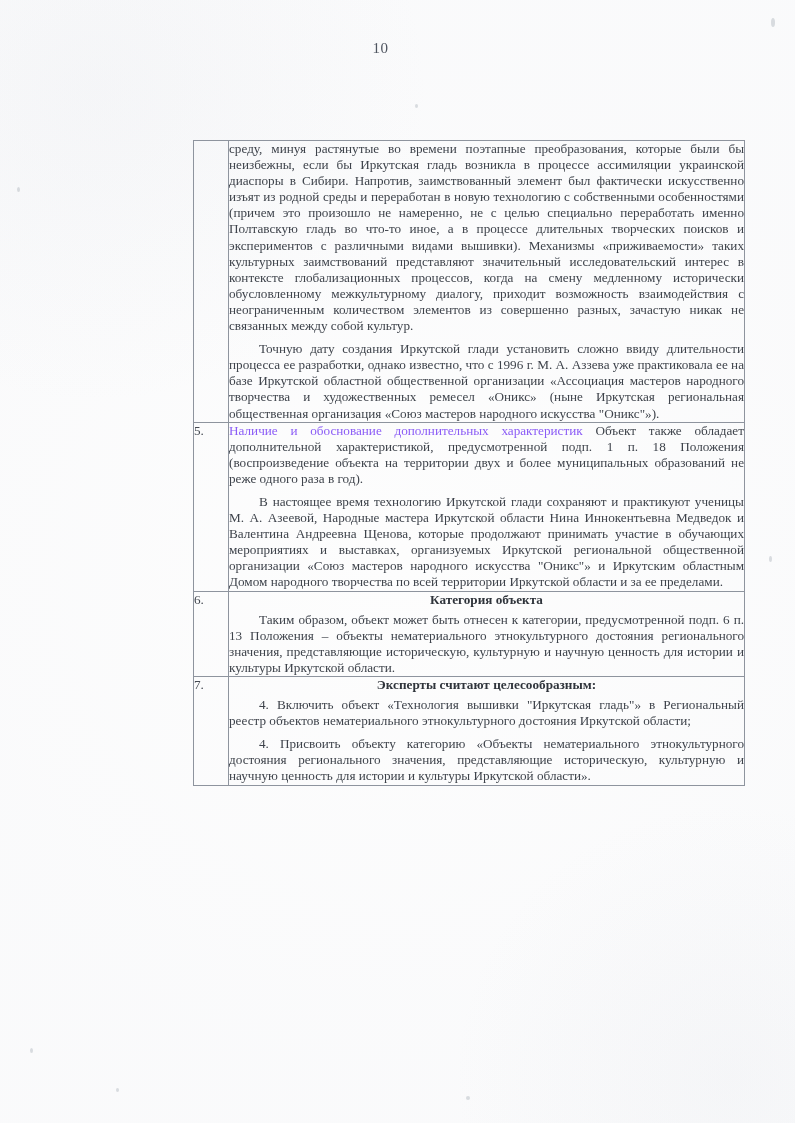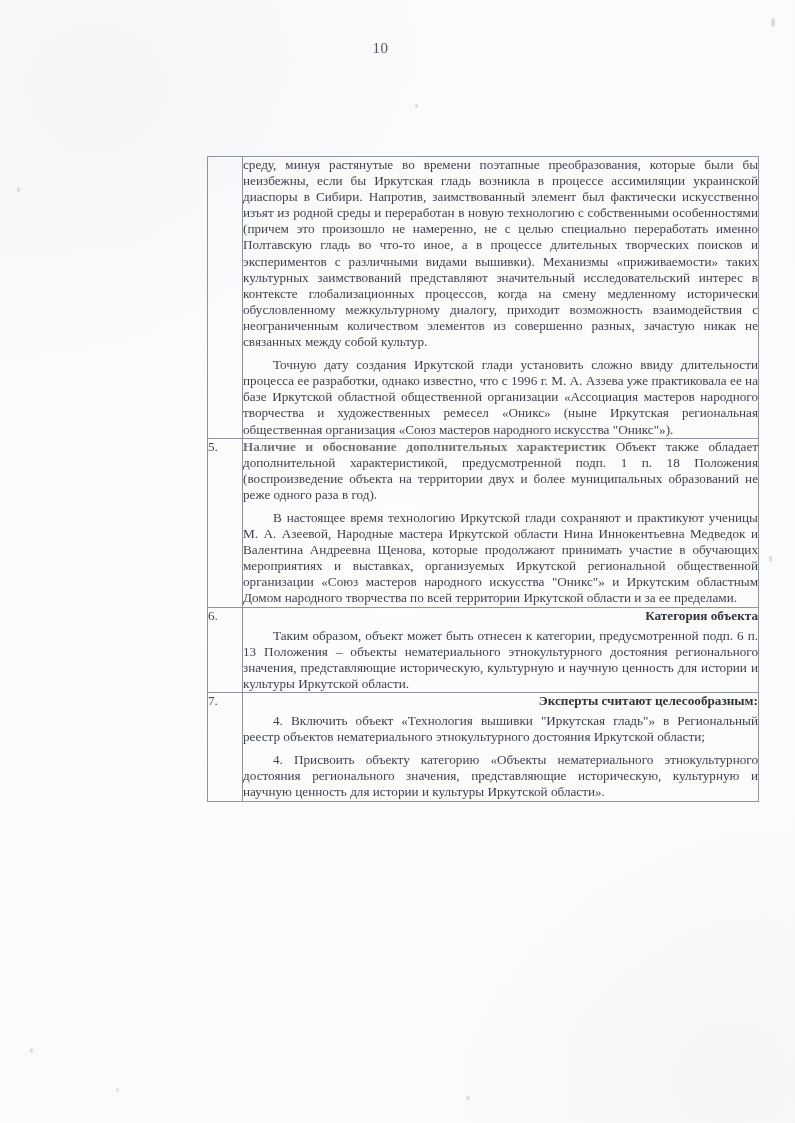--- a/index.html
+++ b/index.html
@@ -37,26 +37,25 @@
     left: 0;
     width: 761px;
     text-align: center;
     font-size: 15px;
     color: #4e545f;
     letter-spacing: 0.5px;
   }
 
   .doc-table {
     position: absolute;
-    left: 207px;
+    left: 193px;
     top: 140px;
     width: 552px;
     border-collapse: collapse;
     table-layout: fixed;
-    margin-top: 16px;
   }
   .doc-table td {
     border: 1px solid #8e949e;
     vertical-align: top;
     padding: 0;
   }
   .col-num {
     width: 35px;
   }
   .num-cell {
@@ -79,33 +78,33 @@
     hyphens: none;
   }
   p.para:last-child { margin-bottom: 0; }
   p.indent { text-indent: 30px; }
   p.heading-line {
     margin: 0 0 4px 0;
     font-size: 13.2px;
     line-height: 16.1px;
     font-weight: bold;
     color: #2f343b;
-    text-align: right;
+    text-align: center;
   }
   p.heading-inline {
     margin: 0 0 7px 0;
     font-size: 13.2px;
     line-height: 16.1px;
     text-align: justify;
     text-align-last: left;
     color: #3e434b;
   }
   p.heading-inline .lead {
-    font-weight: bold;
-    color: #737373;
+    font-weight: normal;
+    color: #8b5cf6;
   }
   .edge-speck {
     position: absolute;
     background: rgba(140,148,160,0.30);
     border-radius: 50%;
   }
 </style>
 </head>
 <body>
 

